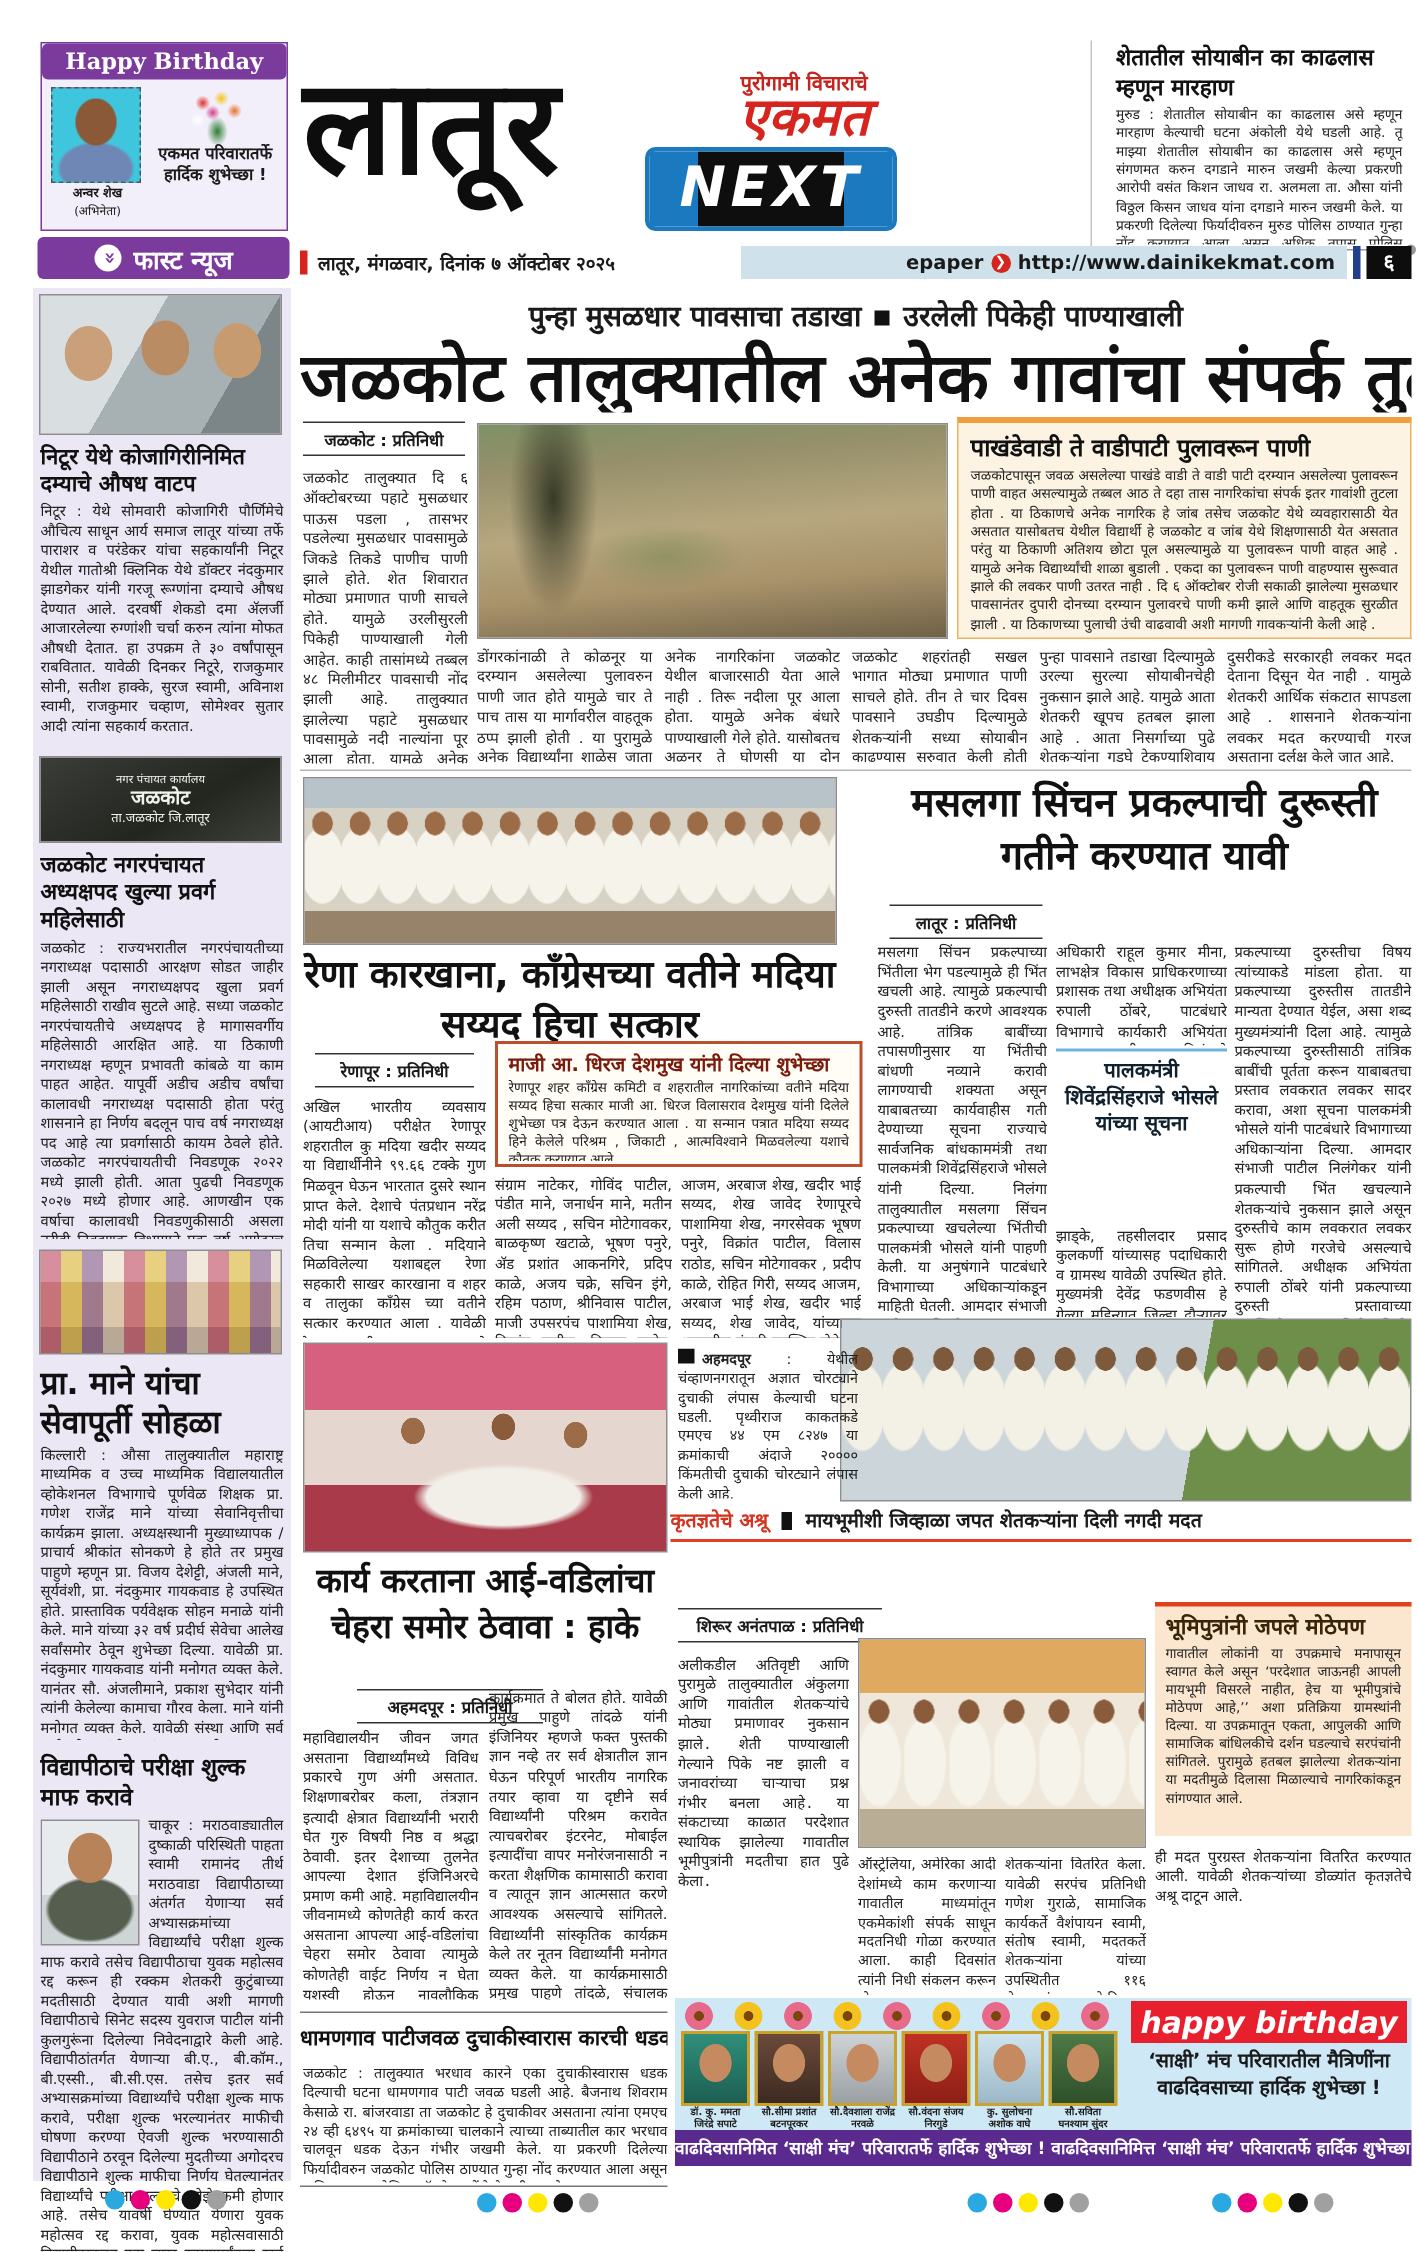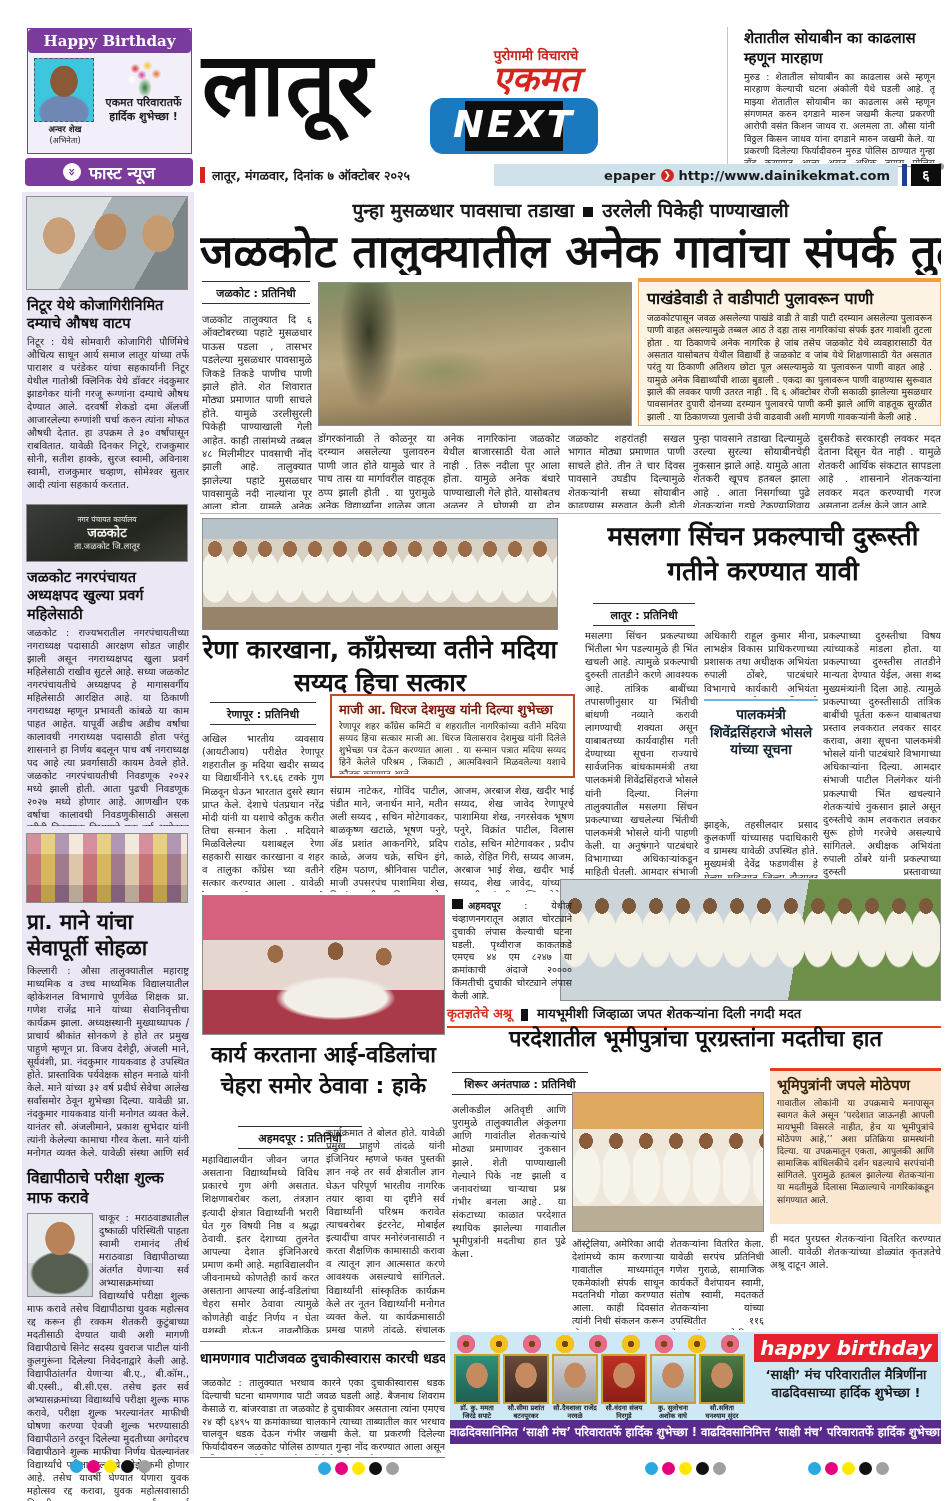--- a/index.html
+++ b/index.html
@@ -101,21 +101,21 @@
     <div class="sb-h" style="font-size:15.5px;margin-top:9px;">विद्यापीठाचे परीक्षा शुल्क माफ करावे</div>
     <div class="sb-b" style="height:302px;">
       <span class="ph-portrait photo" style="display:block;"></span>
       <span>चाकूर : मराठवाड्यातील दुष्काळी परिस्थिती पाहता स्वामी रामानंद तीर्थ मराठवाडा विद्यापीठाच्या अंतर्गत येणाऱ्या सर्व अभ्यासक्रमांच्या विद्यार्थ्यांचे परीक्षा शुल्क माफ करावे तसेच विद्यापीठाचा युवक महोत्सव रद्द करून ही रक्कम शेतकरी कुटुंबाच्या मदतीसाठी देण्यात यावी अशी मागणी विद्यापीठाचे सिनेट सदस्य युवराज पाटील यांनी कुलगुरूंना दिलेल्या निवेदनाद्वारे केली आहे. विद्यापीठांतर्गत येणाऱ्या बी.ए., बी.कॉम., बी.एस्सी., बी.सी.एस. तसेच इतर सर्व अभ्यासक्रमांच्या विद्यार्थ्यांचे परीक्षा शुल्क माफ करावे, परीक्षा शुल्क भरल्यानंतर माफीची घोषणा करण्या ऐवजी शुल्क भरण्यासाठी विद्यापीठाने ठरवून दिलेल्या मुदतीच्या अगोदरच विद्यापीठाने शुल्क माफीचा निर्णय घेतल्यानंतर विद्यार्थ्यांचे परीक्षा शुल्काचे ओझे कमी होणार आहे. तसेच यावर्षी घेण्यात येणारा युवक महोत्सव रद्द करावा, युवक महोत्सवासाठी विद्यापीठाकडून दहा लाख रूपयापर्यंतचा खर्च केला जातो ही रक्कम शेतकरी कुटुंबाच्या मदतीसाठी वापरावी अशी विनंती सिनेट सदस्य युवराज पाटील यांनी कुलगुरूंना दिलेल्या निवेदनाद्वारे केली आहे.</span>
     </div>
   </div>
 
   <div class="abs" id="city-title" style="left:202px;top:34px;width:230px;height:126px;">लातूर</div>
   <div class="abs" id="brand-tagline" style="left:478px;top:46px;width:116px;">पुरोगामी विचाराचे</div>
   <div class="abs" id="brand-logo" style="left:474px;top:62px;width:124px;">एकमत</div>
-  <div class="abs" id="next-logo" style="left:430px;top:98px;width:162px;height:50px;border-radius:13px;">NEXT</div>
+  <div class="abs" id="next-logo" style="left:430px;top:98px;width:162px;height:50px;">NEXT</div>
 
   <div class="abs" id="soy-box" style="left:727px;top:27px;width:214px;height:140px;">
     <div class="hl" style="font-size:15px;line-height:1.3;">शेतातील सोयाबीन का काढलास म्हणून मारहाण</div>
     <div class="bodytxt" style="font-size:9.2px;height:92px;margin-top:3px;">मुरुड : शेतातील सोयाबीन का काढलास असे म्हणून मारहाण केल्याची घटना अंकोली येथे घडली आहे. तू माझ्या शेतातील सोयाबीन का काढलास असे म्हणून संगणमत करुन दगडाने मारुन जखमी केल्या प्रकरणी आरोपी वसंत किशन जाधव रा. अलमला ता. औसा यांनी विठ्ठल किसन जाधव यांना दगडाने मारुन जखमी केले. या प्रकरणी दिलेल्या फिर्यादीवरुन मुरुड पोलिस ठाण्यात गुन्हा नोंद करण्यात आला असून अधिक तपास पोलिस कॉन्स्टेबल माने हे करीत आहेत.</div>
   </div>
 
   <div class="abs" id="dateline" style="left:200px;top:164px;width:741px;height:22px;">
     <span class="redbar"></span>
     <span style="font-size:12.5px;font-weight:700;">लातूर, मंगळवार, दिनांक ७ ऑक्टोबर २०२५</span>
     <span style="flex:1;"></span>
@@ -177,21 +177,20 @@
 
   <div class="abs" style="left:447px;top:1004px;width:494px;font-size:13px;font-weight:700;border-bottom:2px solid #e2401c;padding-bottom:4px;">
     <span class="cap-label">कृतज्ञतेचे अश्रू</span><span class="sq" style="width:7px;height:12px;"></span><span>मायभूमीशी जिव्हाळा जपत शेतकऱ्यांना दिली नगदी मदत</span>
   </div>
 
   <div class="abs hl" style="left:202px;top:1040px;width:243px;height:82px;text-align:center;font-size:22px;line-height:1.4;font-weight:900;overflow:hidden;">कार्य करताना आई-वडिलांचा चेहरा समोर ठेवावा : हाके</div>
   <div class="abs byline" style="left:238px;top:1126px;width:124px;">अहमदपूर : प्रतिनिधी</div>
   <div class="abs bodytxt" style="left:202px;top:1153px;width:117px;height:180px;font-size:9.8px;">महाविद्यालयीन जीवन जगत असताना विद्यार्थ्यांमध्ये विविध प्रकारचे गुण अंगी असतात. शिक्षणाबरोबर कला, तंत्रज्ञान इत्यादी क्षेत्रात विद्यार्थ्यांनी भरारी घेत गुरु विषयी निष्ठ व श्रद्धा ठेवावी. इतर देशाच्या तुलनेत आपल्या देशात इंजिनिअरचे प्रमाण कमी आहे. महाविद्यालयीन जीवनामध्ये कोणतेही कार्य करत असताना आपल्या आई-वडिलांचा चेहरा समोर ठेवावा त्यामुळे कोणतेही वाईट निर्णय न घेता यशस्वी होऊन नावलौकिक केल्याशिवाय राहणार नाही असे संस्था अध्यक्ष गणेश हाके यांनी सांगितले. येथील बालाघाट तंत्रनिकेतन महाविद्यालयाच्या वतीने नूतन विद्यार्थ्यांचा सत्कार समारंभ</div>
   <div class="abs bodytxt" style="left:326px;top:1126px;width:119px;height:207px;font-size:9.8px;">कार्यक्रमात ते बोलत होते. यावेळी प्रमुख पाहुणे तांदळे यांनी इंजिनियर म्हणजे फक्त पुस्तकी ज्ञान नव्हे तर सर्व क्षेत्रातील ज्ञान घेऊन परिपूर्ण भारतीय नागरिक तयार व्हावा या दृष्टीने सर्व विद्यार्थ्यांनी परिश्रम करावेत त्याचबरोबर इंटरनेट, मोबाईल इत्यादींचा वापर मनोरंजनासाठी न करता शैक्षणिक कामासाठी करावा व त्यातून ज्ञान आत्मसात करणे आवश्यक असल्याचे सांगितले. विद्यार्थ्यांनी सांस्कृतिक कार्यक्रम केले तर नूतन विद्यार्थ्यांनी मनोगत व्यक्त केले. या कार्यक्रमासाठी प्रमुख पाहुणे तांदळे, संचालक कुलदीप हाके, प्राचार्य बोडके , प्राचार्य संग्राम कोपनर, प्राचार्य मदन अडसूळवाड हे उपस्थित होते. या कार्यक्रम यशस्वीतेसाठी सर्व प्राध्यापक इतर कर्मचारी यांनी अधिक परिश्रम घेतले.</div>
 
-  <div class="abs hl" style="left:450px;top:1022px;width:491px;height:40px;text-align:center;font-size:22px;font-weight:900;white-space:nowrap;overflow:hidden;">परदेशातील भूमीपुत्रांचा पूरग्रस्तांना मदतीचा हात</div>
   <div class="abs byline" style="left:452px;top:1072px;width:136px;">शिरूर अनंतपाळ : प्रतिनिधी</div>
   <div class="abs bodytxt" style="left:452px;top:1104px;width:114px;height:226px;font-size:9.8px;font-family:Liberation Mono, monospace;">अलीकडील अतिवृष्टी आणि पुरामुळे तालुक्यातील अंकुलगा आणि गावांतील शेतकऱ्यांचे मोठ्या प्रमाणावर नुकसान झाले. शेती पाण्याखाली गेल्याने पिके नष्ट झाली व जनावरांच्या चाऱ्याचा प्रश्न गंभीर बनला आहे. या संकटाच्या काळात परदेशात स्थायिक झालेल्या गावातील भूमीपुत्रांनी मदतीचा हात पुढे केला.</div>
   <div class="abs photo ph-banner" style="left:572px;top:1092px;width:192px;height:140px;"></div>
   <div class="abs cream-box" style="left:770px;top:1068px;width:171px;height:156px;">
     <div class="hl" style="font-size:14.5px;line-height:1.25;color:#3a2408;">भूमिपुत्रांनी जपले मोठेपण</div>
     <div class="bodytxt" style="font-size:9px;height:108px;margin-top:3px;">गावातील लोकांनी या उपक्रमाचे मनापासून स्वागत केले असून ‘परदेशात जाऊनही आपली मायभूमी विसरले नाहीत, हेच या भूमीपुत्रांचे मोठेपण आहे,’’ अशा प्रतिक्रिया ग्रामस्थांनी दिल्या. या उपक्रमातून एकता, आपुलकी आणि सामाजिक बांधिलकीचे दर्शन घडल्याचे सरपंचांनी सांगितले. पुरामुळे हतबल झालेल्या शेतकऱ्यांना या मदतीमुळे दिलासा मिळाल्याचे नागरिकांकडून सांगण्यात आले.</div>
   </div>
   <div class="abs bodytxt" style="left:572px;top:1238px;width:92px;height:92px;font-size:9.6px;">ऑस्ट्रेलिया, अमेरिका आदी देशांमध्ये काम करणाऱ्या गावातील माध्यमांतून एकमेकांशी संपर्क साधून मदतनिधी गोळा करण्यात आला. काही दिवसांत त्यांनी निधी संकलन करून तो महाराष्ट्र शासनाच्या मदत ओघाची वाट न पाहता गावातील पुरग्रस्त</div>
   <div class="abs bodytxt" style="left:670px;top:1238px;width:94px;height:92px;font-size:9.6px;">शेतकऱ्यांना वितरित केला. यावेळी सरपंच प्रतिनिधी गणेश गुराळे, सामाजिक कार्यकर्ते वैशंपायन स्वामी, संतोष स्वामी, मदतकर्ते शेतकऱ्यांना यांच्या उपस्थितीत ११६ शेतकऱ्यांना प्रत्येकी ५ हजार ७०० रुपये प्रमाणे</div>
   <div class="abs bodytxt" style="left:770px;top:1232px;width:171px;height:92px;font-size:9.8px;">ही मदत पुरग्रस्त शेतकऱ्यांना वितरित करण्यात आली. यावेळी शेतकऱ्यांच्या डोळ्यांत कृतज्ञतेचे अश्रू दाटून आले.</div>

